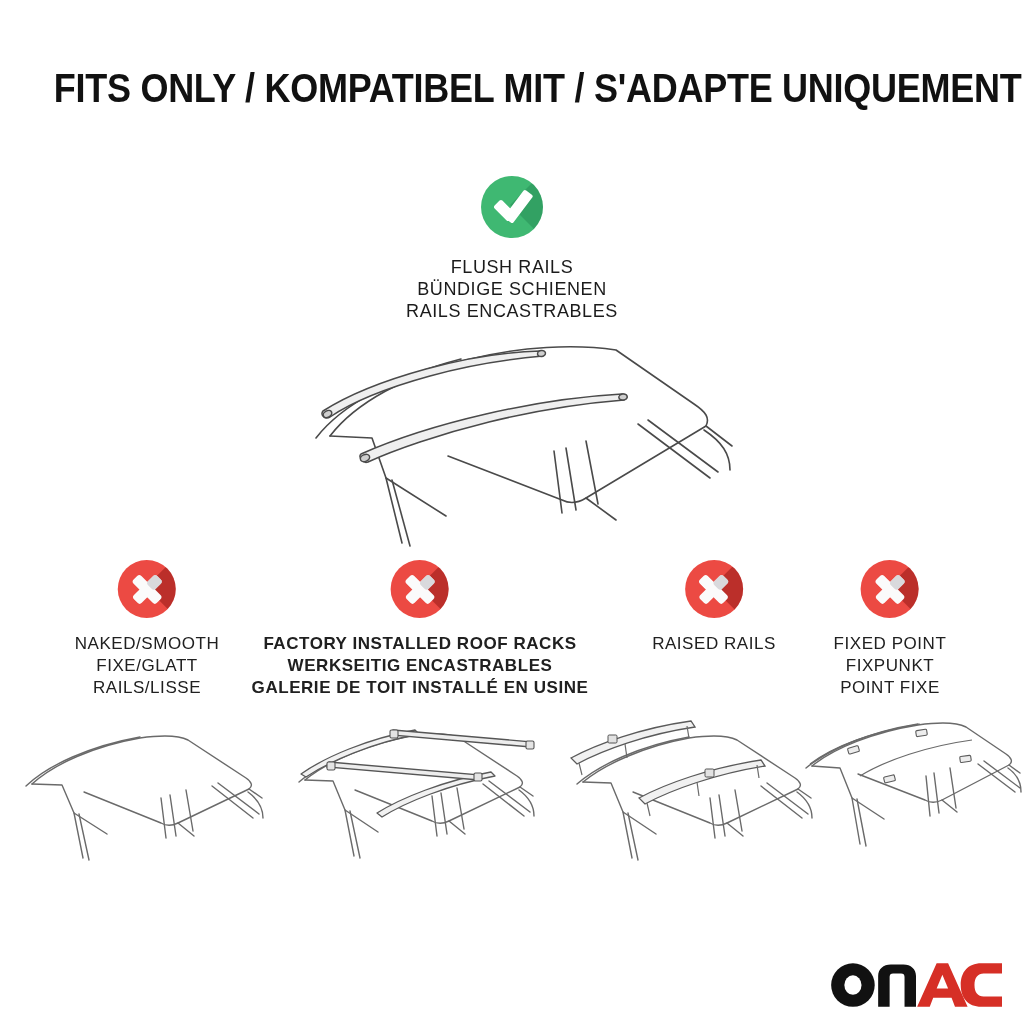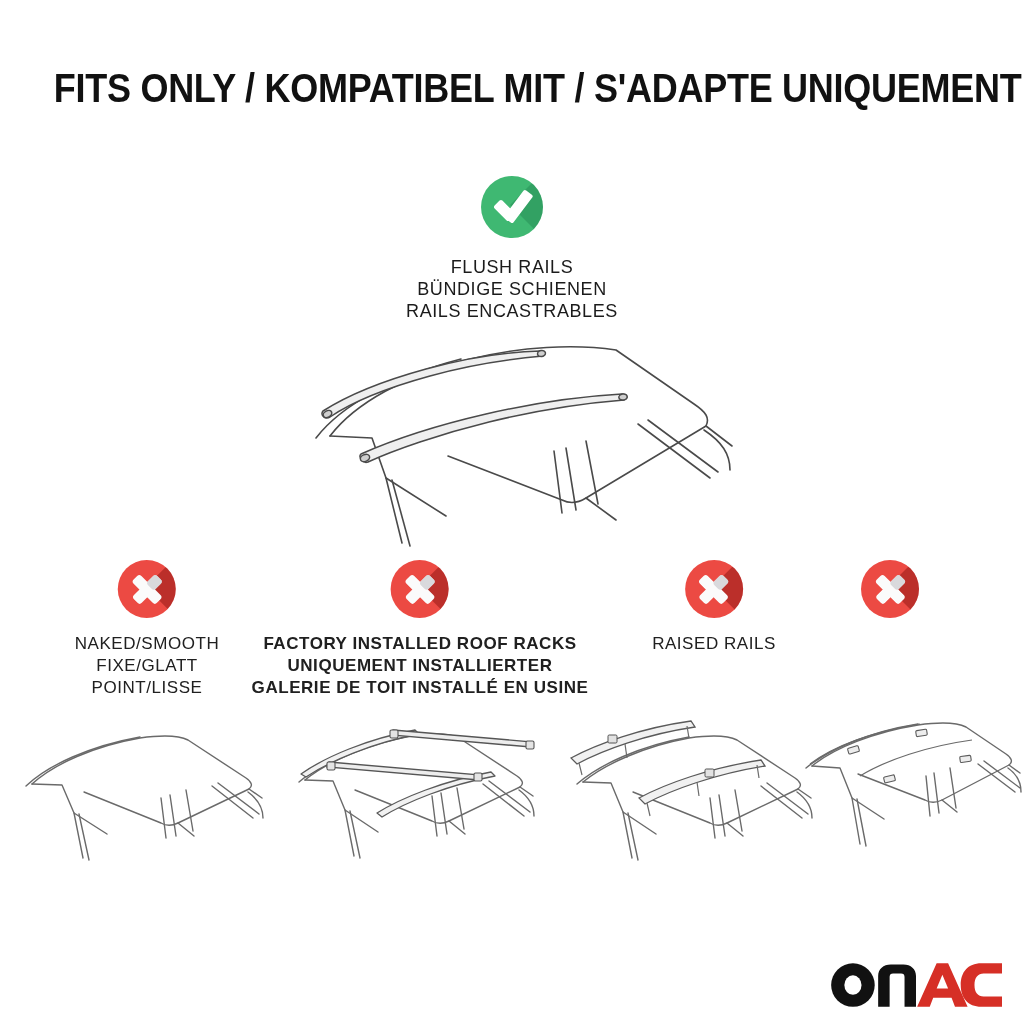--- a/index.html
+++ b/index.html
@@ -245,53 +245,58 @@
 
   <div class="nope-item" style="left:147px;">
     <div class="badge x-badge">
       <div class="shadow"></div>
       <div class="x-stroke a"></div>
       <div class="x-stroke b"></div>
     </div>
     <div class="nope-label">
       <div>NAKED/SMOOTH</div>
       <div>FIXE/GLATT</div>
-      <div>POINT/LISSE</div>
+      <div>RAILS/LISSE</div>
     </div>
   </div>
 
   <div class="nope-item" style="left:420px;font-weight:bold;">
     <div class="badge x-badge">
       <div class="shadow"></div>
       <div class="x-stroke a"></div>
       <div class="x-stroke b"></div>
     </div>
     <div class="nope-label">
       <div>FACTORY INSTALLED ROOF RACKS</div>
-      <div>UNIQUEMENT INSTALLIERTER</div>
+      <div>WERKSEITIG ENCASTRABLES</div>
       <div>GALERIE DE TOIT INSTALLÉ EN USINE</div>
     </div>
   </div>
 
   <div class="nope-item" style="left:682px;margin-left:32px;">
     <div class="badge x-badge">
       <div class="shadow"></div>
       <div class="x-stroke a"></div>
       <div class="x-stroke b"></div>
     </div>
     <div class="nope-label">
       <div>RAISED RAILS</div>
     </div>
   </div>
 
   <div class="nope-item" style="left:890px;">
     <div class="badge x-badge">
       <div class="shadow"></div>
       <div class="x-stroke a"></div>
       <div class="x-stroke b"></div>
+    </div>
+    <div class="nope-label">
+      <div>FIXED POINT</div>
+      <div>FIXPUNKT</div>
+      <div>POINT FIXE</div>
     </div>
   </div>
 </div>
 
 <div id="bottom-roofs">
 
   <div class="roof-thumb" style="left:10px;">
     <svg viewBox="0 0 260 180" width="260" height="180">
       <g fill="none" stroke="#6a6a6a" stroke-width="1.4" stroke-linejoin="round" stroke-linecap="round">
         <path d="M22 66 C 44 46, 84 28, 130 20 C 152 17, 170 18, 178 22 L 236 60 C 242 64, 243 68, 239 71

